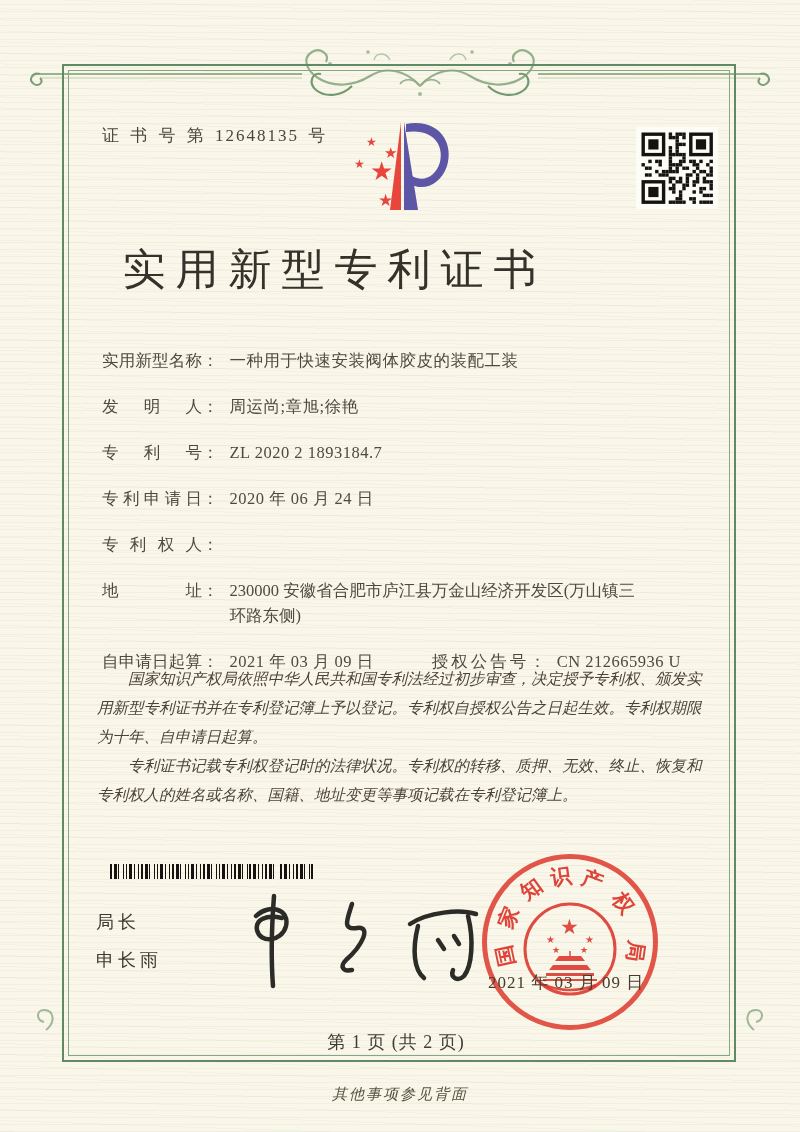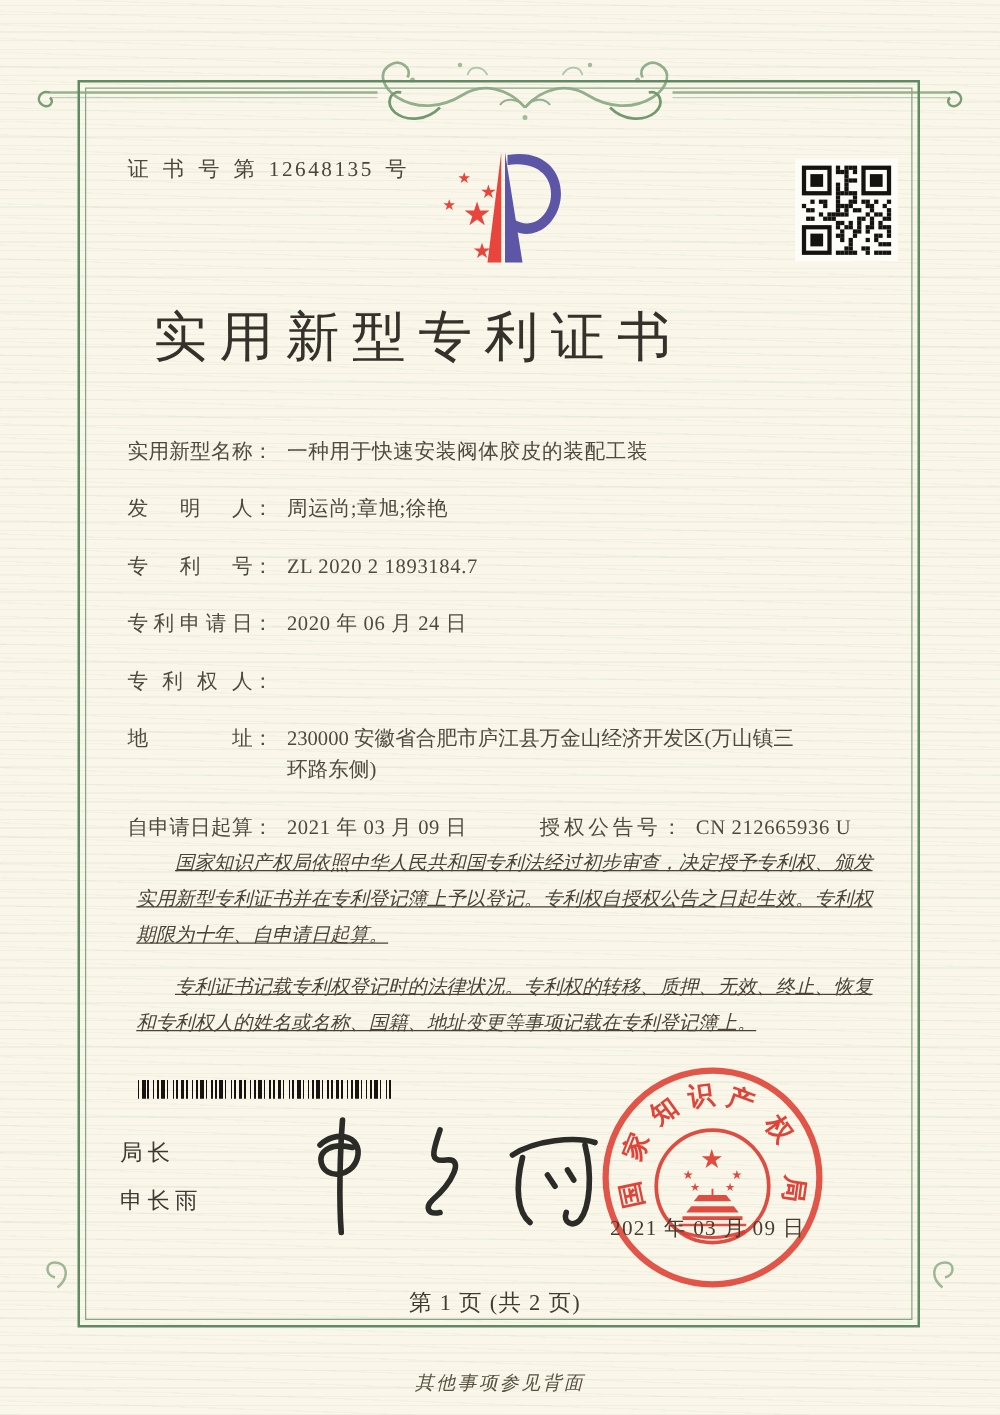--- a/index.html
+++ b/index.html
@@ -45,21 +45,21 @@
   .f-colon{display:inline-block;margin-right:11px;}
   .f-value{letter-spacing:0.5px;}
   .f-value-wrap{width:418px;letter-spacing:0;}
   .grant-pair2{margin-left:58px;display:flex;}
   .g2-label{letter-spacing:3px;}
   .body-text{
     position:absolute;left:97px;top:664px;width:618px;
     font-size:15.5px;line-height:29px;color:#4b4337;
     font-style:italic;
   }
-  .body-text p{margin:12px;text-indent:2em;text-decoration:underline;}
+  .body-text p{margin:0;text-indent:2em;}
   .barcode{
     position:absolute;left:110px;top:864px;width:205px;height:15px;
     background:repeating-linear-gradient(90deg,
       #15120f 0 1.5px, transparent 1.5px 3.5px,
       #15120f 3.5px 6.5px, transparent 6.5px 8px,
       #15120f 8px 9px, transparent 9px 12.5px,
       #15120f 12.5px 13.5px, transparent 13.5px 15.5px);
   }
   .signer-title{position:absolute;left:96px;top:910px;font-size:18px;letter-spacing:4px;color:#3c3a32;}
   .signer-name{position:absolute;left:96px;top:948px;font-size:18px;letter-spacing:4px;color:#3c3a32;}
@@ -80,21 +80,21 @@
     position:absolute;left:488px;top:971px;width:180px;
     font-size:17px;letter-spacing:1px;color:#46It3b2d;color:#463b2d;
     white-space:nowrap;
   }
   .page-footer{
     position:absolute;left:0;top:1030px;width:792px;text-align:center;
     font-size:18px;color:#3f3c32;letter-spacing:1px;
   }
   .back-note{
     position:absolute;left:0;top:1085px;width:800px;text-align:center;
-    font-size:15px;color:#57503f;font-style:italic;letter-spacing:2px;margin-top:12px;
+    font-size:15px;color:#57503f;font-style:italic;letter-spacing:2px;
   }
 </style>
 </head>
 <body>
 
 <div class="texture"></div>
 
 <svg class="ornament" width="800" height="1132" viewBox="0 0 800 1132">
   <g stroke="#8fac86" fill="none" stroke-width="2" opacity="0.9">
     <path d="M40,74 H302"></path>

